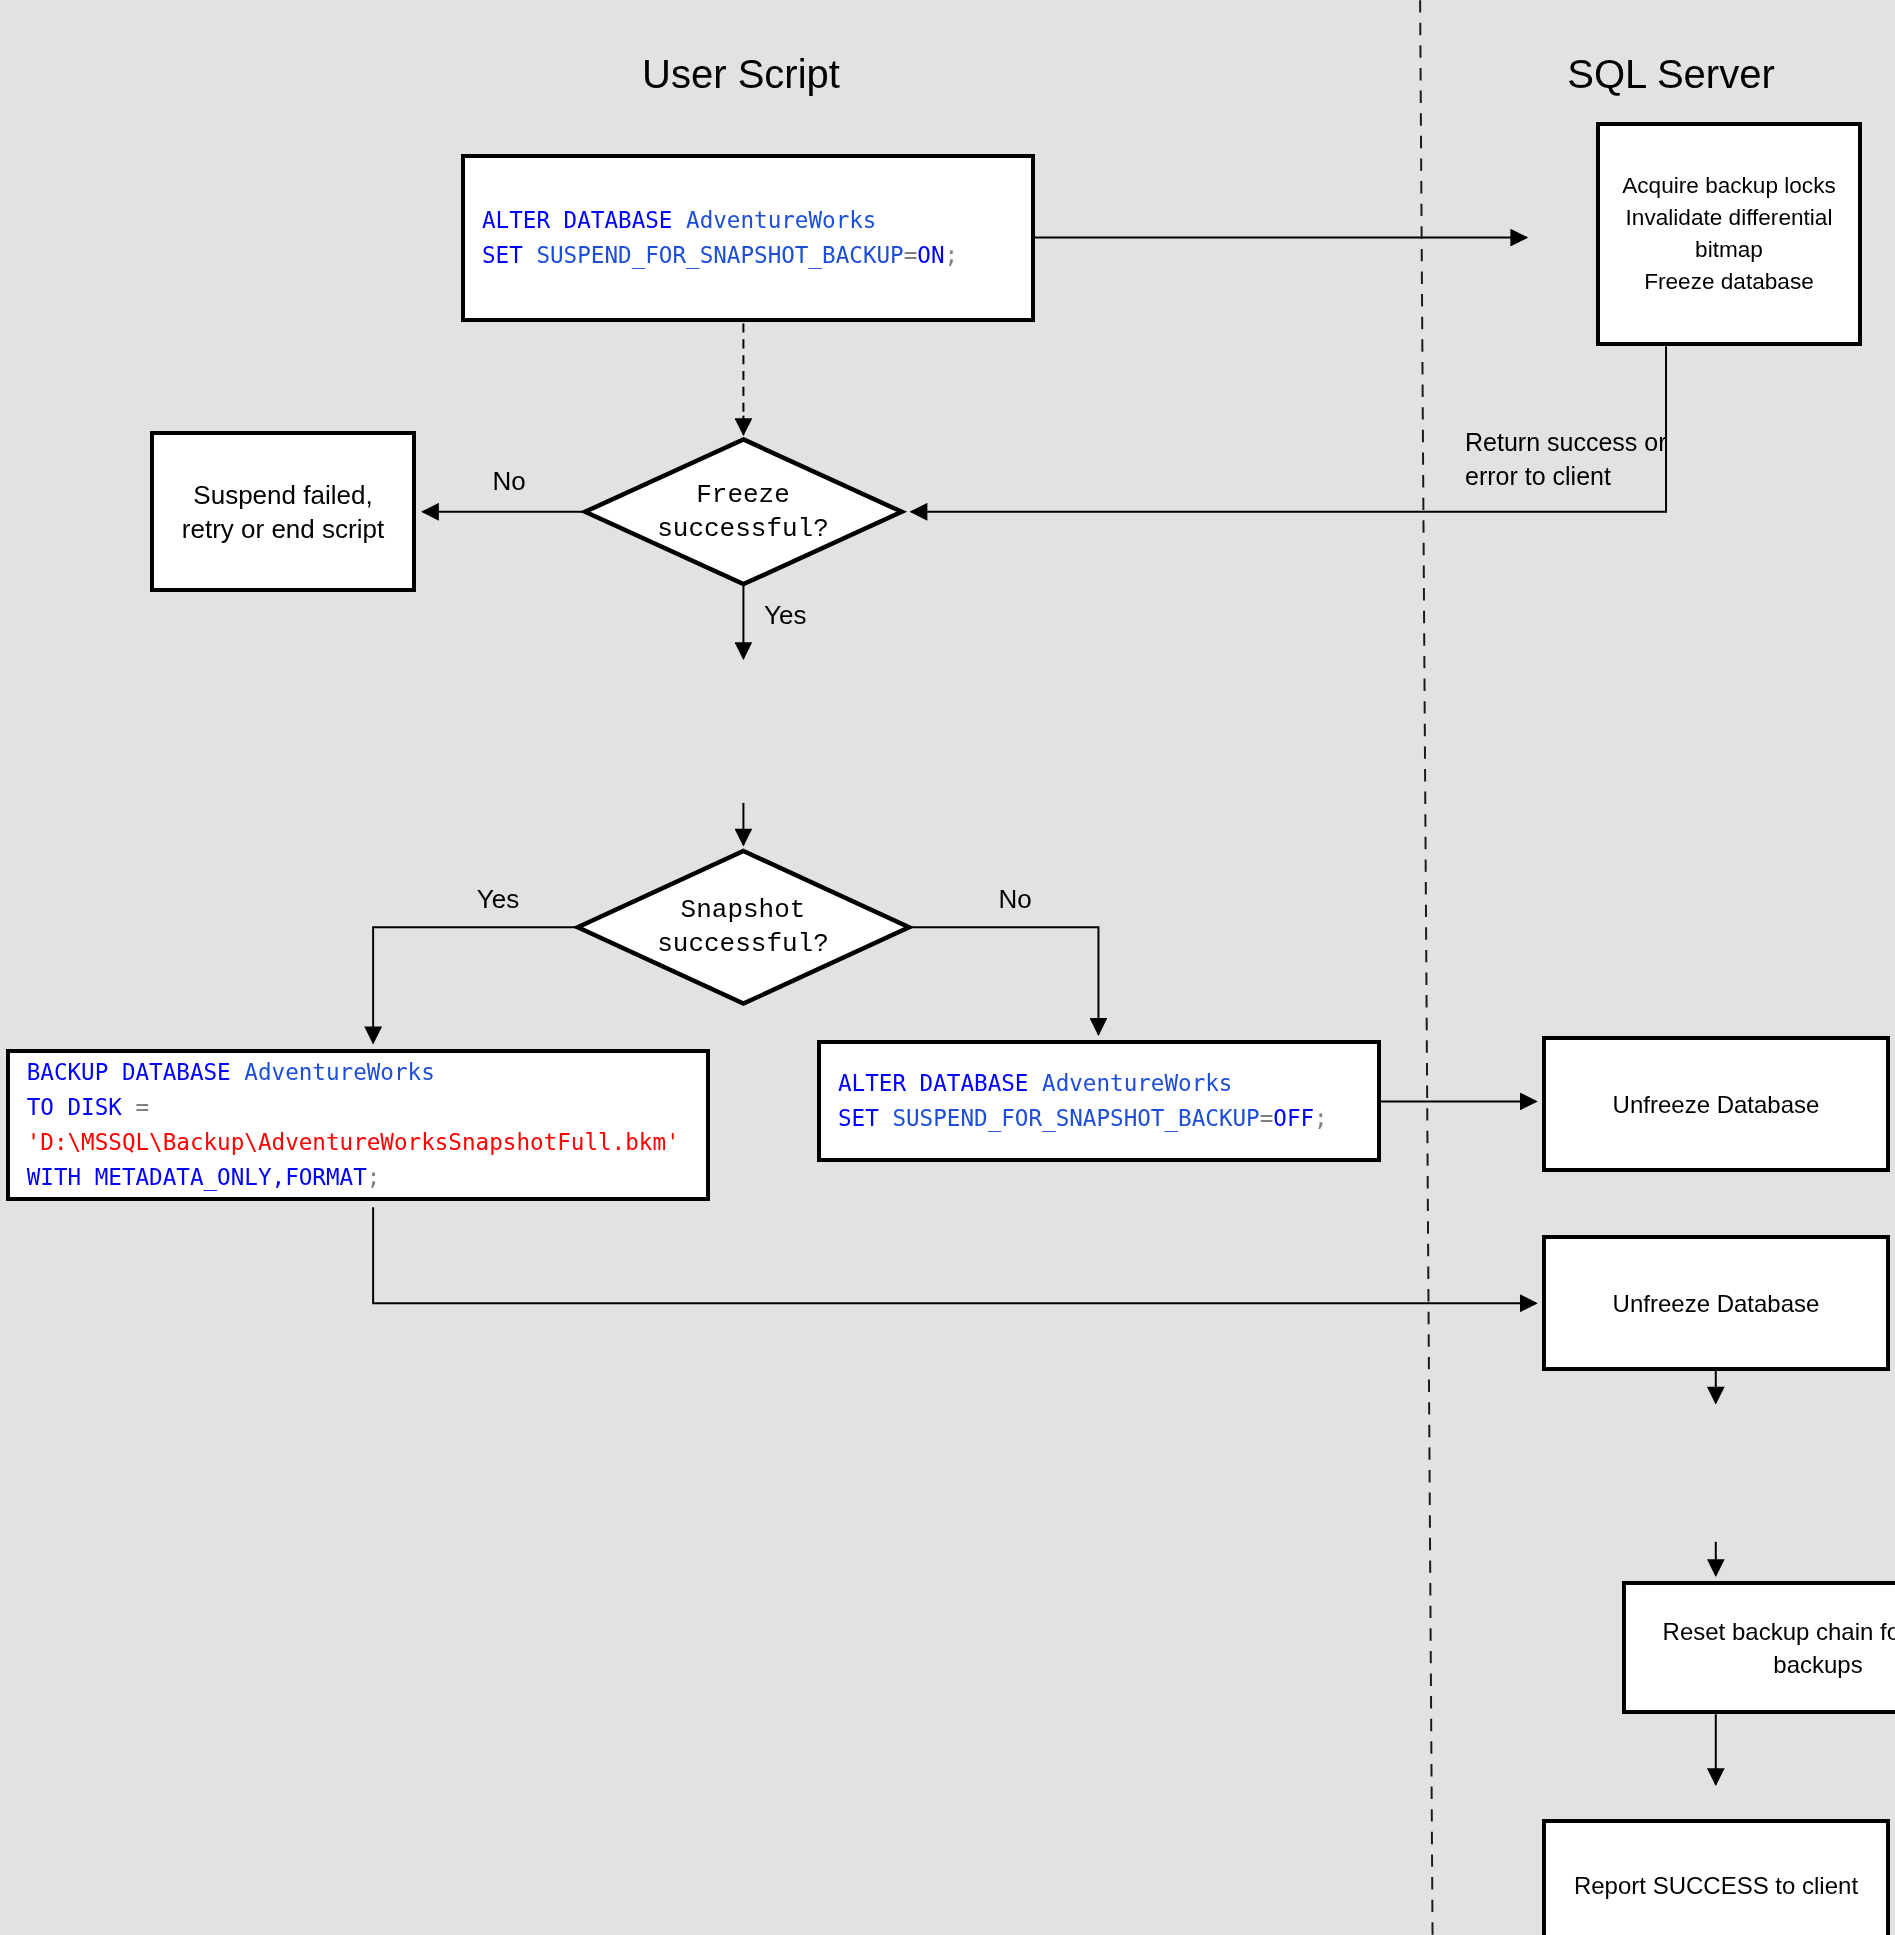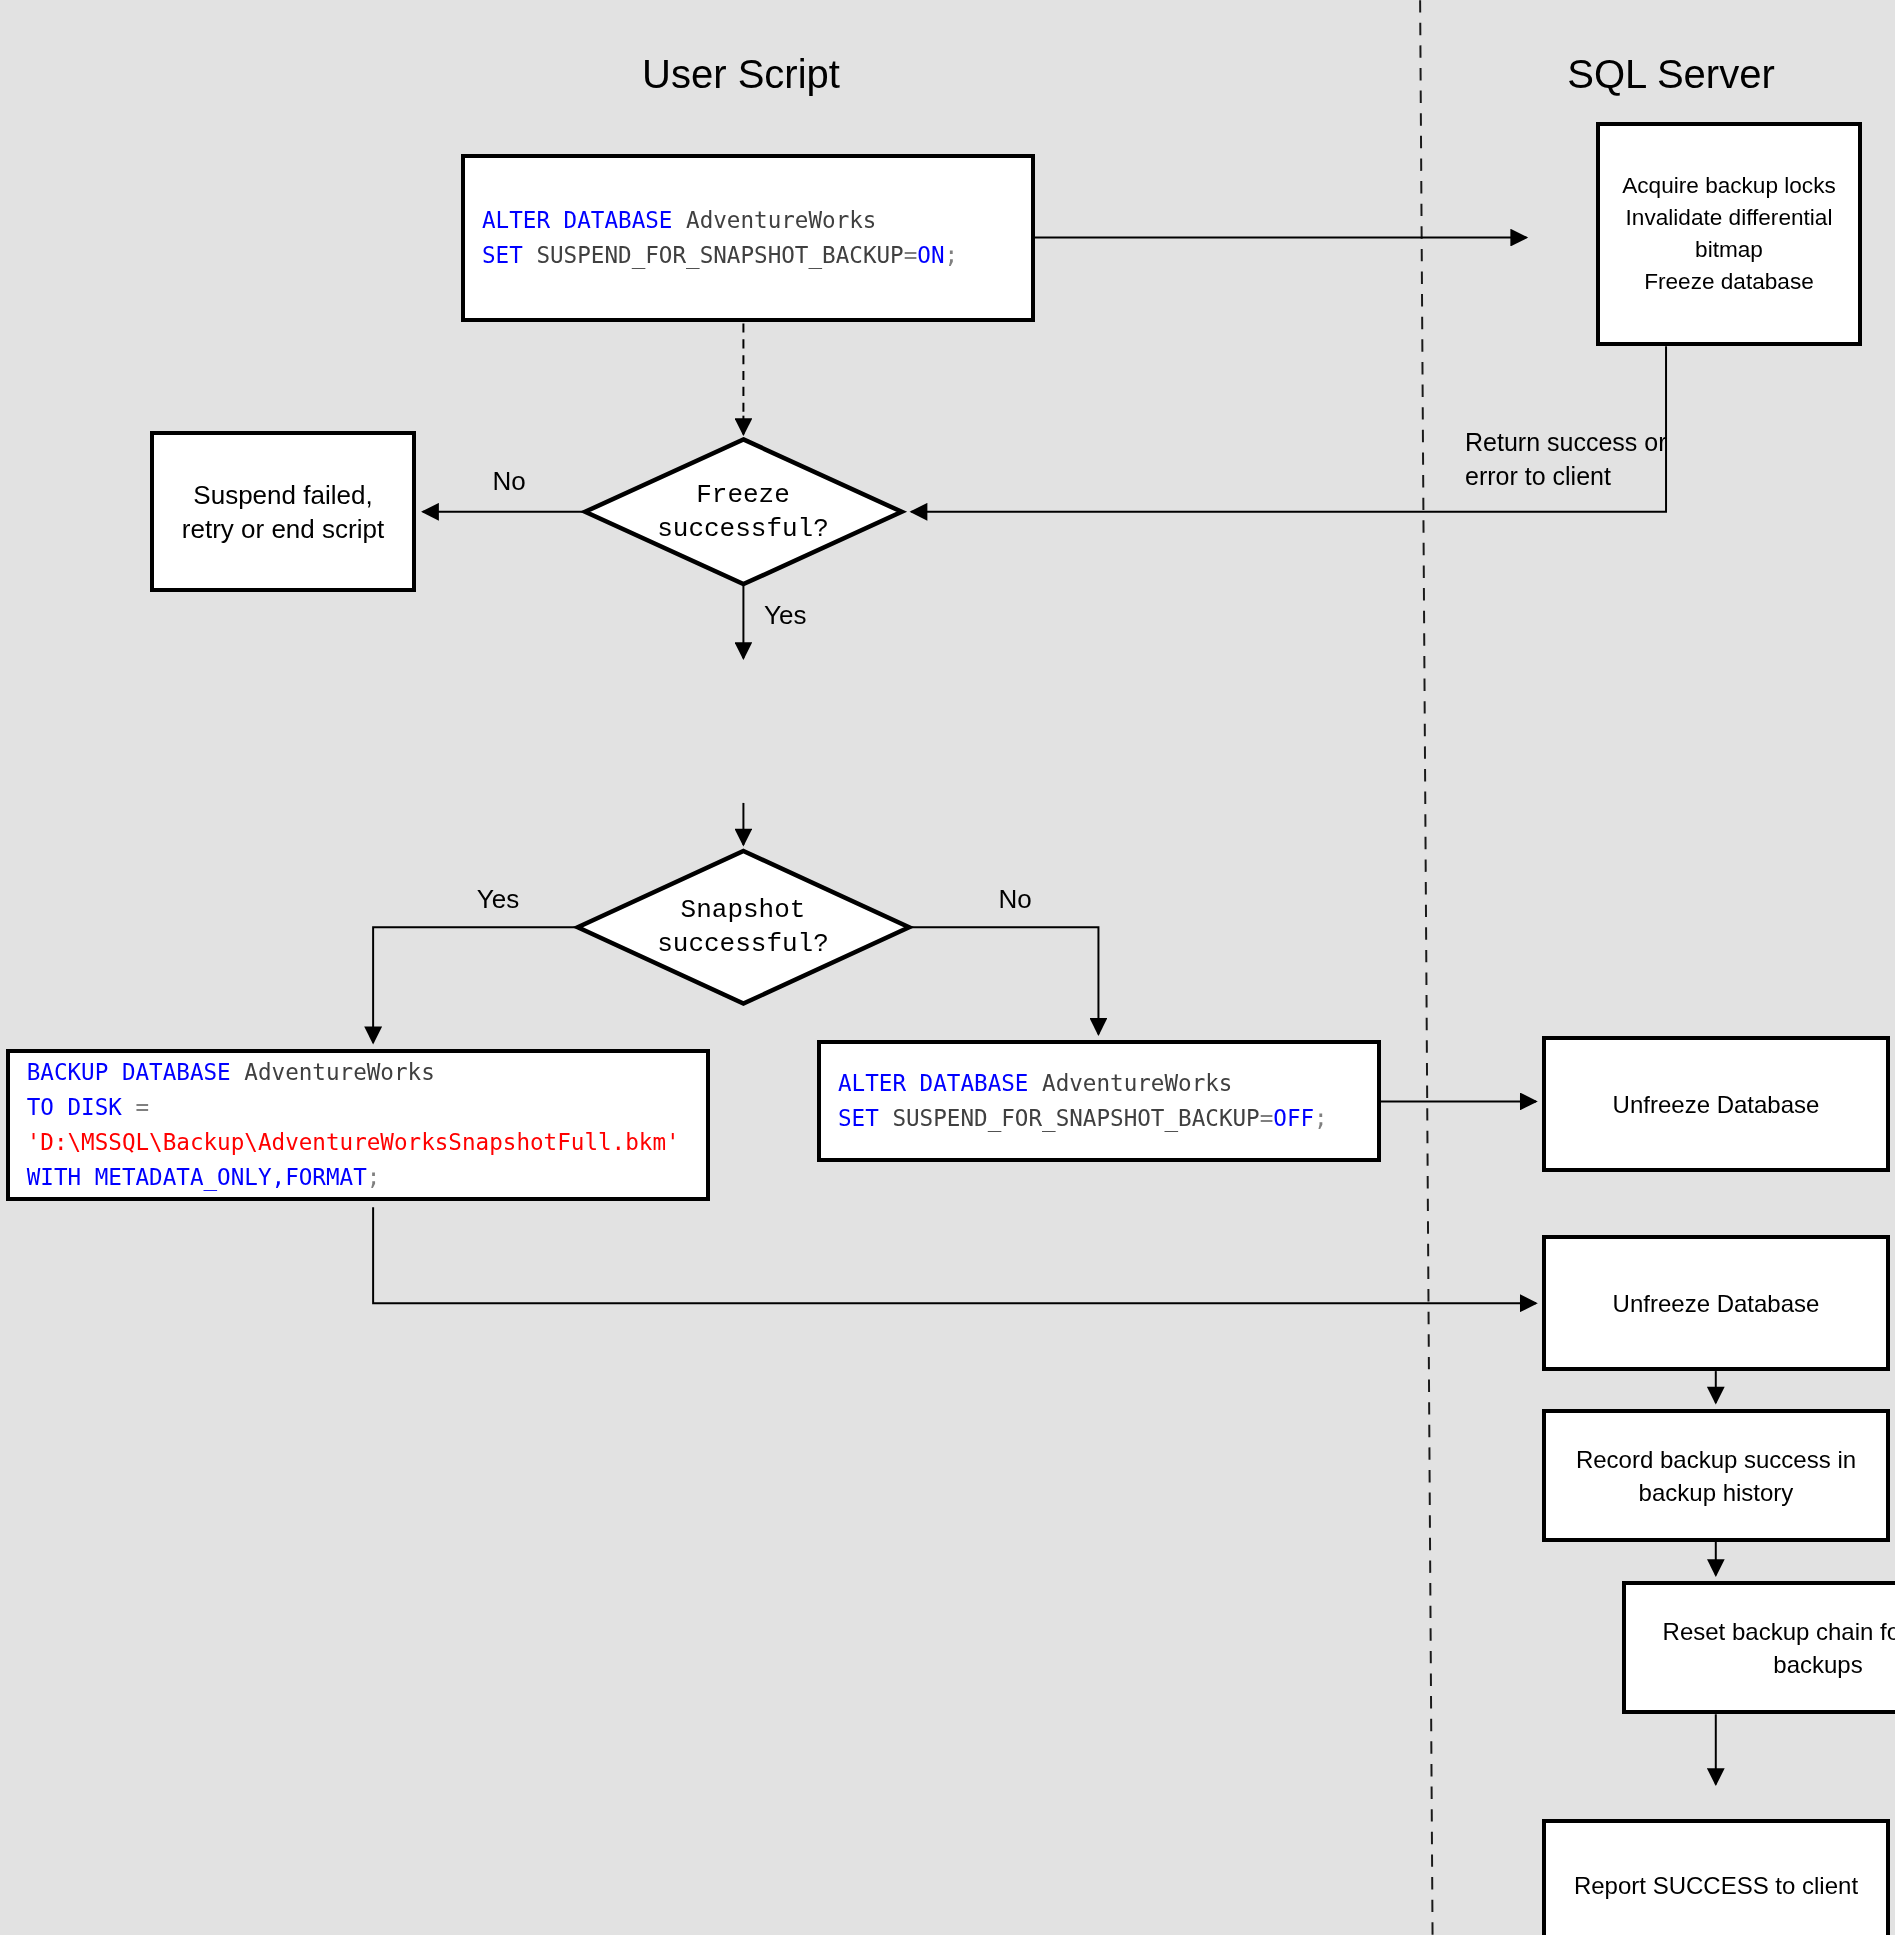--- a/index.html
+++ b/index.html
@@ -43,21 +43,21 @@
   }
   .code{
     position:absolute;background:#fff;border:4.5px solid #000;
     box-sizing:border-box;display:flex;flex-direction:column;
     justify-content:center;padding-left:17px;
     font-family:"DejaVu Sans Mono", monospace;
     font-size:22.6px;line-height:35px;
   }
   .code .cl{white-space:pre;}
   .kw{color:#0000ff;}
-  .idn{color:#404040;}
+  .idn{color:#1d4ed8;}
   .op{color:#7f7f7f;}
   .str{color:#ff0000;}
 </style>
 </head>
 <body>
 
 <div class="canvas">
 
   <svg class="overlay" viewBox="0 0 3352 3424">
     <defs>
@@ -144,24 +144,20 @@
     <div class="cl"><span class="kw">ALTER DATABASE</span><span class="idn"> AdventureWorks</span></div>
     <div class="cl"><span class="kw">SET</span><span class="idn"> SUSPEND_FOR_SNAPSHOT_BACKUP</span><span class="op">=</span><span class="kw">OFF</span><span class="op">;</span></div>
   </div>
 
   <div class="node rlane" style="left:1542px;top:1036px;width:348px;height:136px;">
     <span class="lbl">Unfreeze Database</span>
   </div>
   <div class="node rlane" style="left:1542px;top:1235px;width:348px;height:136px;">
     <span class="lbl">Unfreeze Database</span>
   </div>
-  <div class="node rlane" style="left:1542px;top:1409px;width:348px;height:133px;">
-    <span class="lbl">Record backup success in
-backup history</span>
-  </div>
   <div class="node rlane" style="left:1622px;top:1581px;width:392px;height:133px;">
     <span class="lbl">Reset backup chain for FULL
 backups</span>
   </div>
   <div class="node rlane" style="left:1542px;top:1791px;width:348px;height:133px;margin-top:28px;">
     <span class="lbl">Report SUCCESS to client</span>
   </div>
 
 </div>
 

